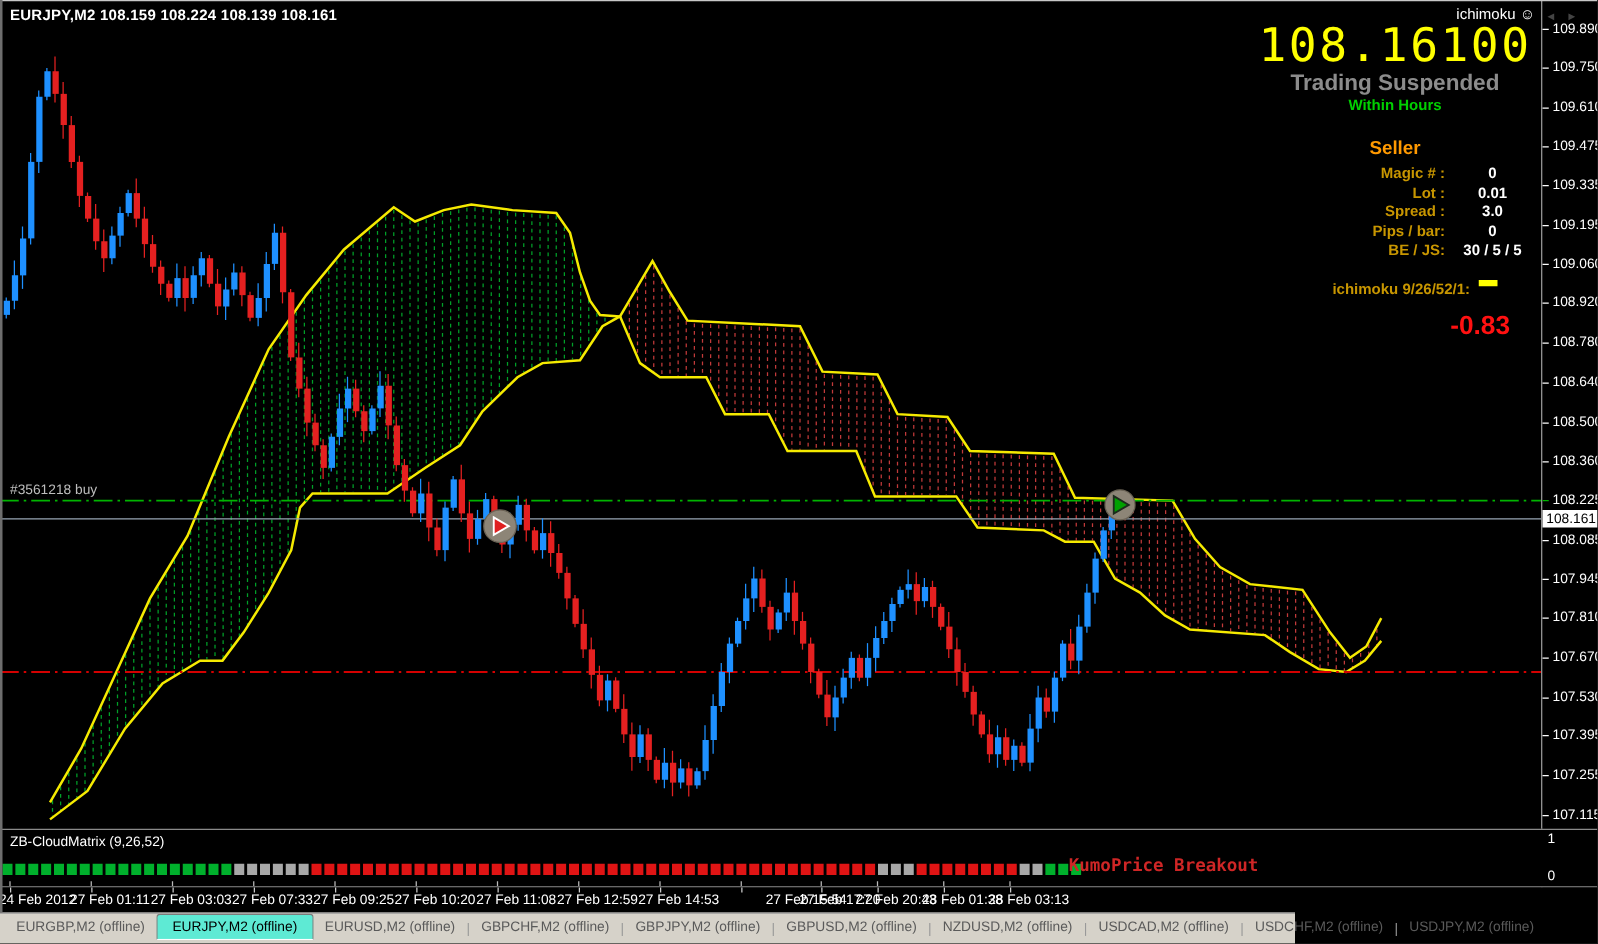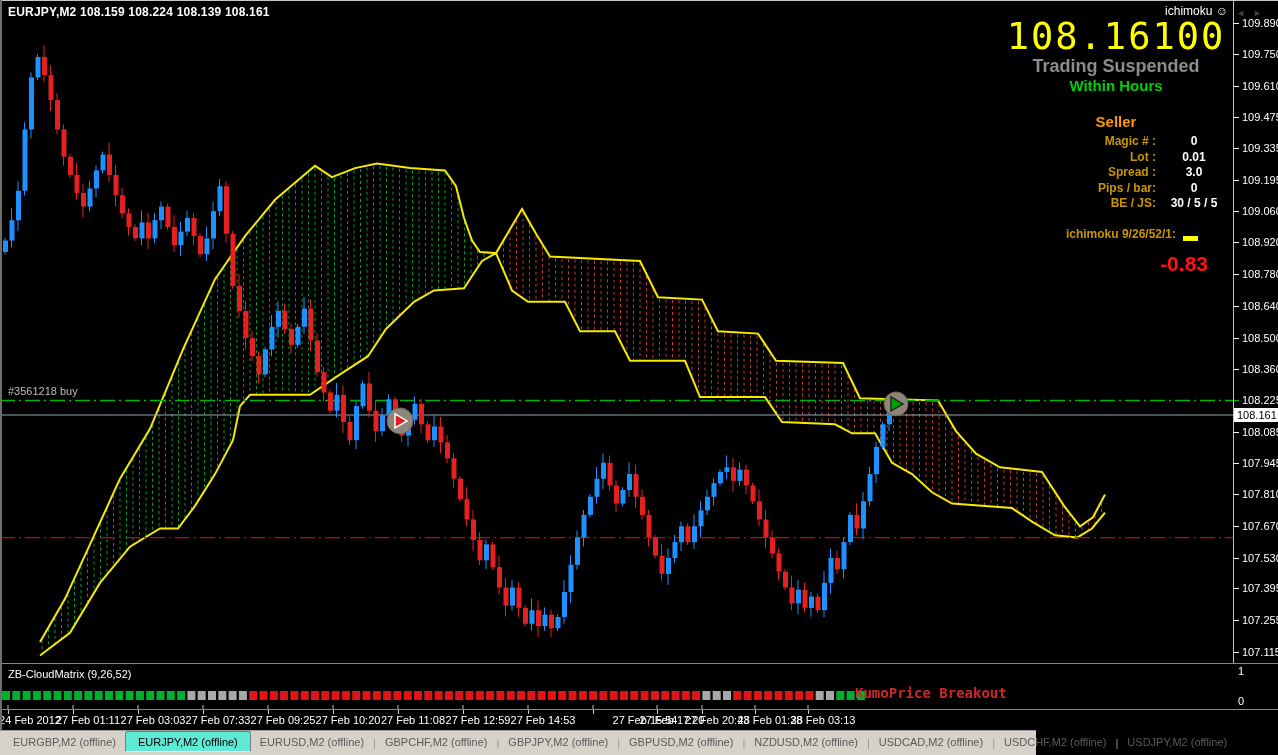--- a/index.html
+++ b/index.html
@@ -14,27 +14,27 @@
   .price-axis{position:absolute;left:1234px;top:0;width:44px;height:663px;background:#000;}
   .pa-label{position:absolute;left:8px;color:#fff;font-size:11px;white-space:nowrap;}
   .pa-tick{position:absolute;left:0;width:5px;height:1px;background:#fff;}
   .pa-current{position:absolute;left:0;width:43px;height:14px;background:#fff;color:#000;
               font-size:11px;line-height:14px;padding-left:3px;}
   
   .info-panel{position:absolute;top:20px;right:46px;width:232px;text-align:center;pointer-events:none;}
   .big-price{font-family:"DejaVu Sans Mono",monospace;font-weight:normal;font-size:37px;line-height:34px;
              color:#ffff00;letter-spacing:2px;white-space:nowrap;}
   .status{font-size:18px;font-weight:bold;color:#8c8c8c;margin-top:2px;}
-  .substatus{font-size:15px;font-weight:bold;color:#00d000;}
+  .substatus{font-size:12px;font-weight:bold;color:#00d000;}
   .role{font-size:15px;font-weight:bold;color:#ff9900;margin-top:19px;}
   .info-rows{margin-top:4px;}
   .info-row{display:flex;justify-content:flex-end;font-size:12px;font-weight:bold;line-height:15.5px;}
   .info-row .lbl{color:#c89600;}
   .info-row .val{color:#fff;width:76px;text-align:center;}
-  .ich-row{display:flex;justify-content:flex-end;align-items:flex-end;margin-top:15px;padding-right:34px;
+  .ich-row{display:flex;justify-content:flex-end;align-items:flex-start;margin-top:15px;padding-right:34px;
            font-size:12px;font-weight:bold;color:#c89600;}
   .ich-swatch{display:inline-block;width:15px;height:5px;background:#ffff00;margin-left:7px;}
   .pl-value{margin-top:11px;padding-right:24px;text-align:right;font-size:21px;font-weight:bold;color:#ff1111;}
   
   .indicator{position:absolute;left:0;top:663px;width:1278px;height:47px;background:#000;
              border-top:1px solid #8a8a8a;border-bottom:1px solid #8a8a8a;box-sizing:border-box;}
   .ind-name{position:absolute;left:8px;top:4px;color:#fff;font-size:11px;}
   .kumo-signal{position:absolute;left:855px;top:21px;color:#cf2626;font-size:14px;font-weight:bold;
                font-family:"DejaVu Sans Mono",monospace;}
   .ind-scale-1{position:absolute;left:1238px;top:1px;color:#fff;font-size:11px;}

